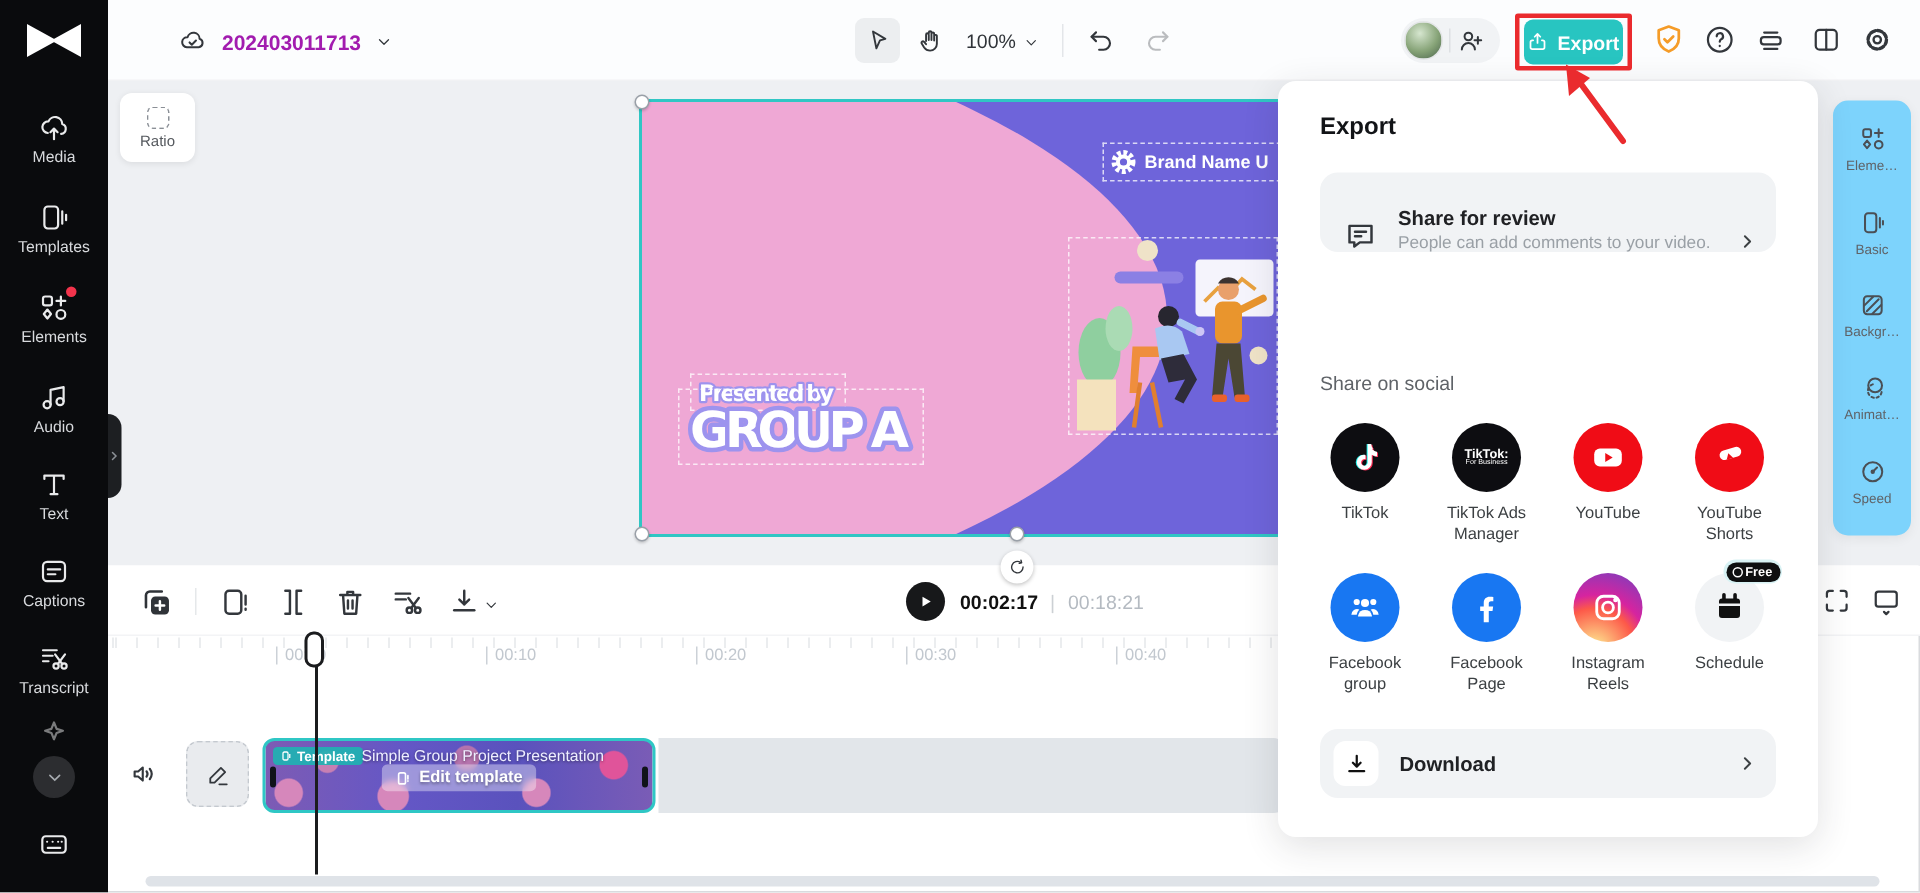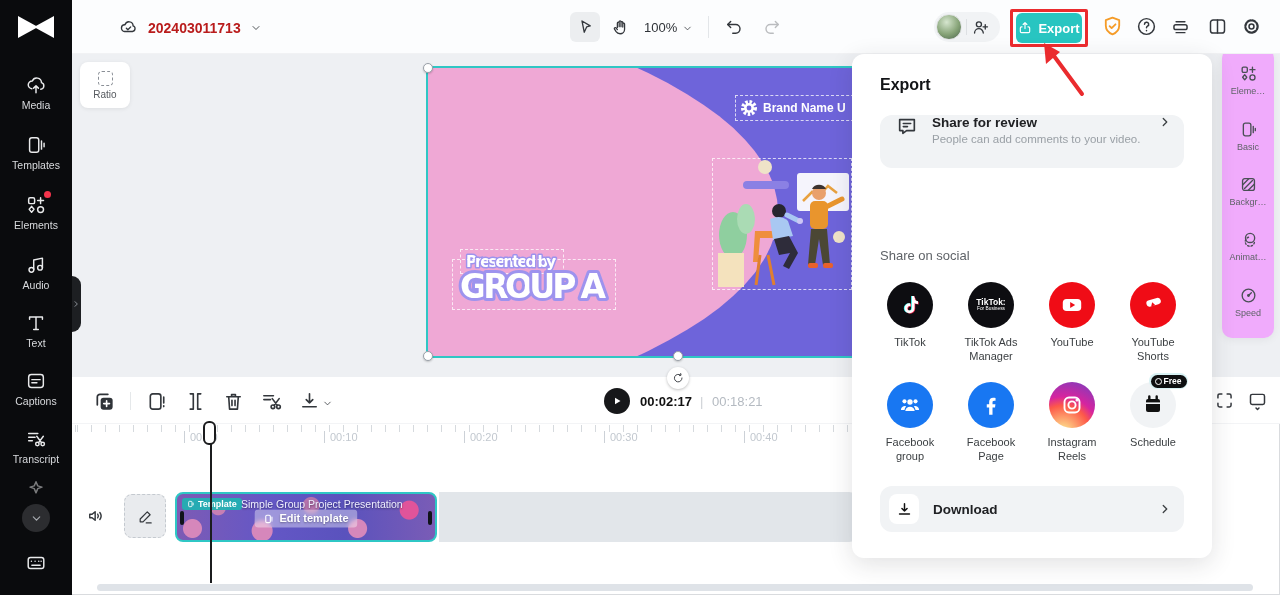--- a/index.html
+++ b/index.html
@@ -5,21 +5,21 @@
   * { margin:0; padding:0; box-sizing:border-box; }
   html,body { width:1280px; height:595px; }
   body { position:relative; font-family:"Liberation Sans",sans-serif; background:#fff; overflow:hidden; box-shadow: inset 0 0 0 1px #d9dbde; }
   .abs { position:absolute; }
   svg { display:block; }
   .ic { stroke:#33373c; fill:none; stroke-width:1.7; stroke-linecap:round; stroke-linejoin:round; }
   .ic-w { stroke:#e9eaeb; fill:none; stroke-width:1.6; stroke-linecap:round; stroke-linejoin:round; }
 
   
   .topbar { left:0; top:0; width:1280px; height:54px; background:#fcfdfe; border-bottom:1px solid #f1f2f4; z-index:10; }
-  .proj-title { font-size:14px; font-weight:bold; color:#b91c1c; }
+  .proj-title { font-size:14px; font-weight:bold; color:#a21caf; }
   .tool-btn { border-radius:6px; display:flex; align-items:center; justify-content:center; }
   .tool-btn.sel { background:#eceef0; }
   .zoom-txt { font-size:13px; color:#2f3338; }
   .avatar-pill { background:#f1f3f5; border-radius:16px; display:flex; align-items:center; }
   .avatar { width:26px; height:26px; border-radius:50%; background:radial-gradient(circle at 40% 30%, #d6e6cf, #86a377 55%, #48614a); border:1px solid #e4e6e8; }
   .export-btn { background:#28c5c1; border-radius:6px; display:flex; align-items:center; justify-content:center; gap:6px; color:#fff; font-size:13px; font-weight:bold; }
   .anno-box { border:3px solid #ea2b2e; border-radius:2px; z-index:30; pointer-events:none; }
 
   
   .sidebar { left:0; top:0; width:72px; height:595px; background:#0a0b0d; z-index:12; }
@@ -34,28 +34,28 @@
   .ratio-btn { left:80px; top:62px; width:50px; height:46px; background:#fff; border-radius:8px; box-shadow:0 1px 4px rgba(0,0,0,.08); display:flex; flex-direction:column; align-items:center; justify-content:center; gap:3px; z-index:3;}
   .ratio-ic { width:15px; height:15px; border:1.5px dashed #8a8f96; border-radius:4px; }
   .ratio-label { font-size:10px; color:#55595e; }
   .frame { left:428px; top:68px; width:500px; height:288px; background:#6e64da; overflow:hidden; box-shadow:0 0 0 2px #30c6c4; z-index:2; }
   .dashed-box { position:absolute; border:1px dashed rgba(255,255,255,.75); }
   .handle { position:absolute; width:10px; height:10px; background:#fff; border:1px solid #9aa0a8; border-radius:50%; z-index:4; box-shadow:0 1px 2px rgba(0,0,0,.2); }
   .rotate-btn { left:667px; top:367px; width:22px; height:22px; background:#fff; border-radius:50%; box-shadow:0 1px 3px rgba(0,0,0,.25); display:flex; align-items:center; justify-content:center; z-index:4; }
   .slide-text text { font-family:"DejaVu Sans","Liberation Sans",sans-serif; font-weight:bold; fill:#fff; stroke:#9d93ee; paint-order:stroke; stroke-linejoin:round; }
 
   
-  .rpanel { left:1222px; top:48px; width:52px; height:290px; background:#f0abfc; border-radius:10px; box-shadow:0 2px 8px rgba(0,0,0,.06); z-index:6; }
+  .rpanel { left:1222px; top:67px; width:52px; height:290px; background:#7dd3fc; border-radius:10px; box-shadow:0 2px 8px rgba(0,0,0,.06); z-index:6; }
   .rp-item { position:absolute; left:0; width:52px; display:flex; flex-direction:column; align-items:center; gap:3px; }
   .rp-label { font-size:9px; color:#5f6368; max-width:50px; overflow:hidden; white-space:nowrap; text-align:center; }
 
   
   .epanel { left:852px; top:54px; width:360px; height:504px; background:#fff; border-radius:12px; box-shadow:0 6px 24px rgba(40,44,52,.14); z-index:20; }
   .ep-title { position:absolute; left:28px; top:22px; font-size:16px; font-weight:bold; color:#121417; }
-  .ep-card { position:absolute; left:28px; width:304px; height:53px; background:#f1f3f5; border-radius:12px; display:flex; align-items:flex-start; }
+  .ep-card { position:absolute; left:28px; width:304px; height:53px; background:#f1f3f5; border-radius:12px; display:flex; align-items:flex-end; }
   .ep-card-txt { flex:1; margin-left:14px; }
   .ep-card-label { font-size:13.5px; font-weight:bold; color:#202124; }
   .ep-card-desc { font-size:11.5px; color:#9aa0a6; margin-top:3px; }
   .ep-sec { position:absolute; left:28px; top:194px; font-size:13px; color:#5f6368; }
   .chev-r { margin-right:12px; }
   .soc-cell { position:absolute; width:76px; display:flex; flex-direction:column; align-items:center; }
   .soc-ic { width:46px; height:46px; border-radius:50%; display:flex; align-items:center; justify-content:center; position:relative; }
   .soc-label { margin-top:8px; font-size:11px; color:#3c4043; text-align:center; line-height:1.25; }
   .tt-ads { color:#fff; text-align:center; line-height:1; }
   .tt-ads .l1 { font-size:8.5px; font-weight:bold; }

